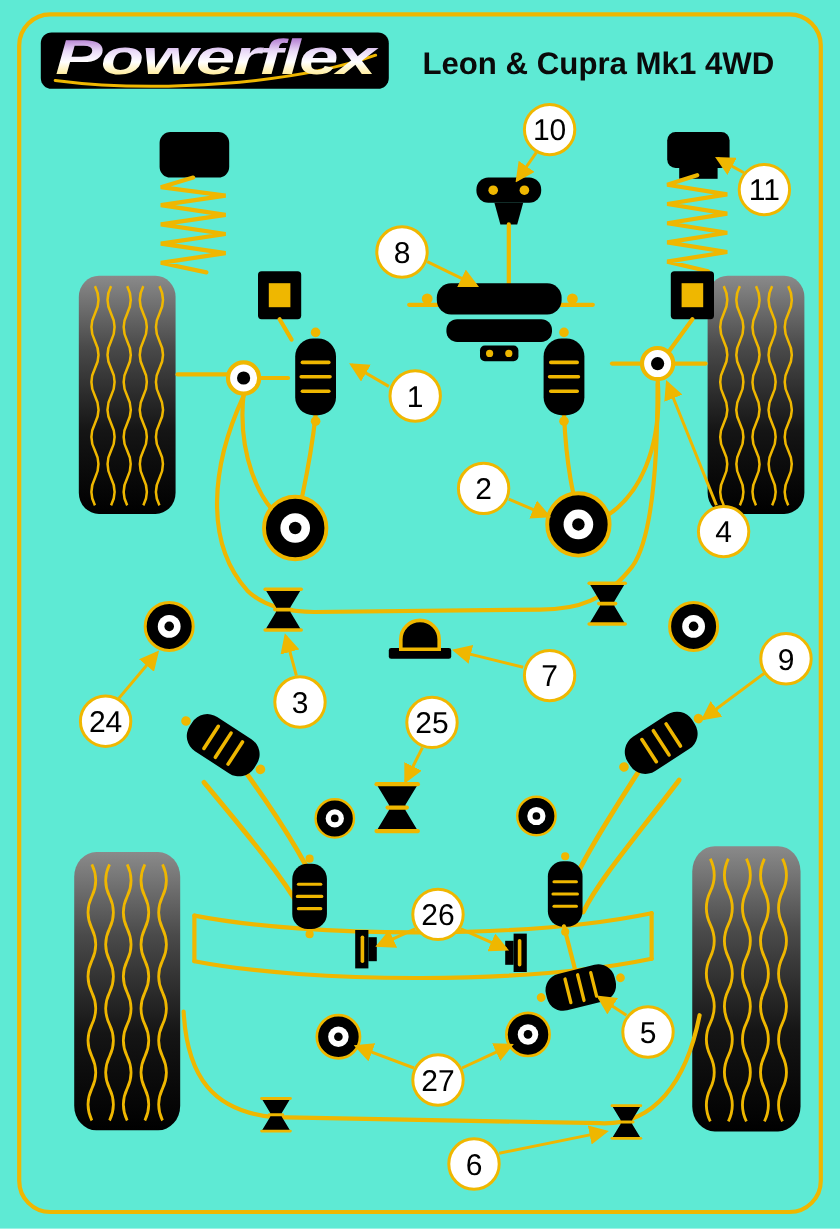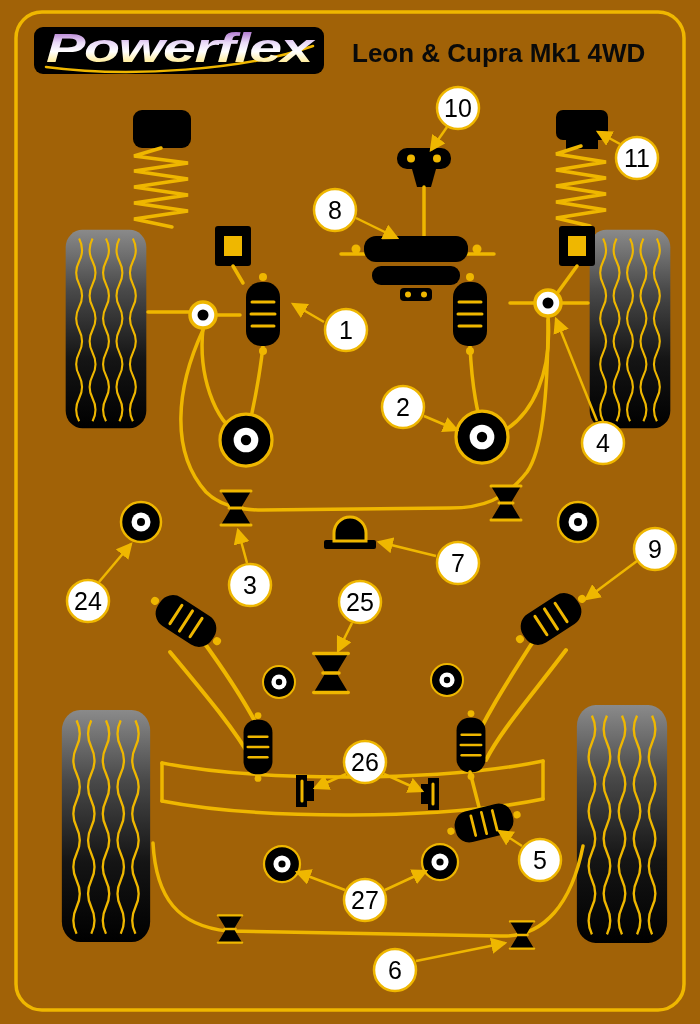--- a/index.html
+++ b/index.html
@@ -1,17 +1,17 @@
 <!DOCTYPE html>
 <html><head>
 <meta charset="utf-8">
 <style>
   html,body{margin:0;padding:0;background:#fff}
   body{width:700px;height:1024px;font-family:"Liberation Sans",sans-serif}
-  .page{position:relative;width:700px;height:1024px;overflow:hidden;background:#a16207}
+  .page{position:relative;width:700px;height:1024px;overflow:hidden;background:#5eead4}
   svg.diagram{position:absolute;left:0;top:0}
   .yln{stroke:#EFB700;stroke-width:3.5;fill:none;stroke-linecap:round}
   .yln2{stroke:#EFB700;stroke-width:2.5;fill:none;stroke-linecap:round}
   .yln4{stroke:#EFB700;stroke-width:4;fill:none;stroke-linecap:round}
   .blk{fill:#000}
   .rib{stroke:#EFB700;stroke-width:3;stroke-linecap:round;fill:none}
   .tread path{stroke:#EFB700;stroke-width:2.5;fill:none}
   text{font-family:"Liberation Sans",sans-serif}
   .logo-text{font-style:italic;font-weight:bold;font-size:41px;letter-spacing:-1px}
   .title-text{font-size:26px;font-weight:bold;fill:#0a0a0a}

